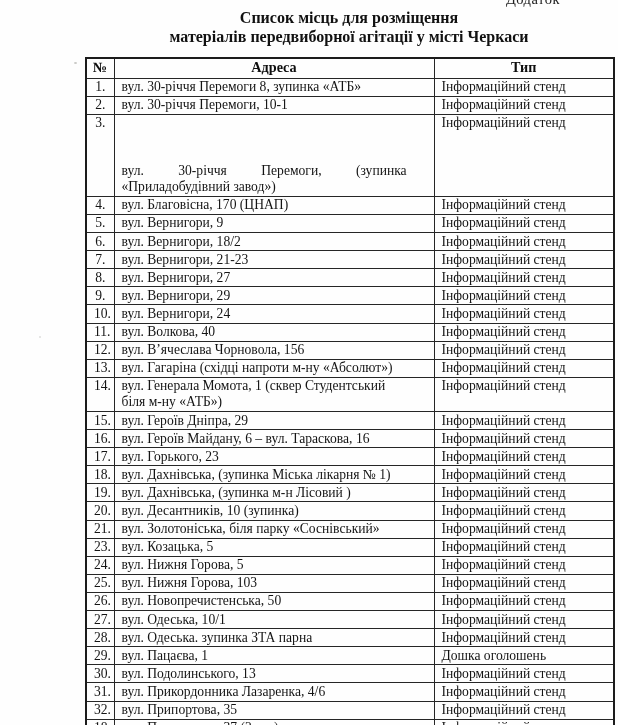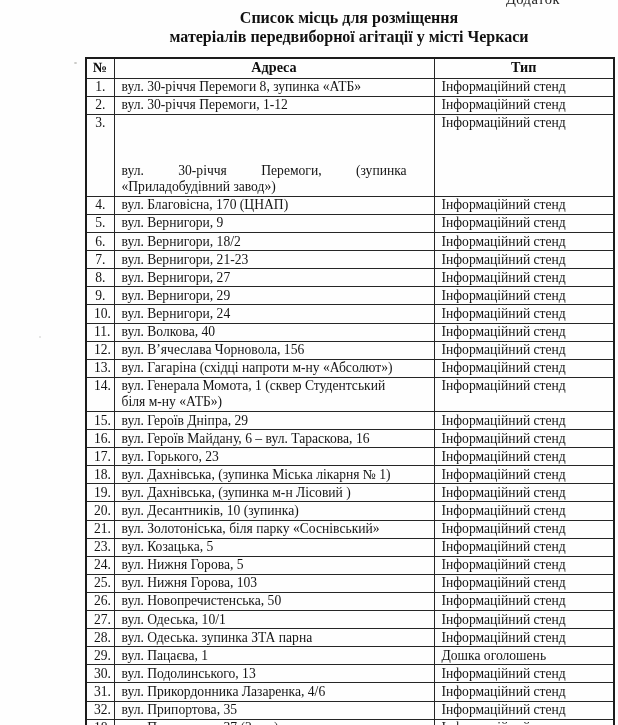--- a/index.html
+++ b/index.html
@@ -104,21 +104,21 @@
         </tr>
       </thead>
       <tbody id="rows-body">
           <tr>
             <td class="cell-num">1.</td>
             <td class="cell-addr">вул. 30-річчя Перемоги 8, зупинка «АТБ»</td>
             <td class="cell-type">Інформаційний стенд</td>
           </tr>
           <tr>
             <td class="cell-num">2.</td>
-            <td class="cell-addr">вул. 30-річчя Перемоги, 1-12</td>
+            <td class="cell-addr">вул. 30-річчя Перемоги, 10-1</td>
             <td class="cell-type">Інформаційний стенд</td>
           </tr>
           <tr>
             <td class="cell-num">3.</td>
             <td class="cell-addr">
               <div class="line spread">вул. 30-річчя Перемоги, (зупинка</div>
               <div class="line">«Приладобудівний завод»)</div>
             </td>
             <td class="cell-type">Інформаційний стенд</td>
           </tr>

